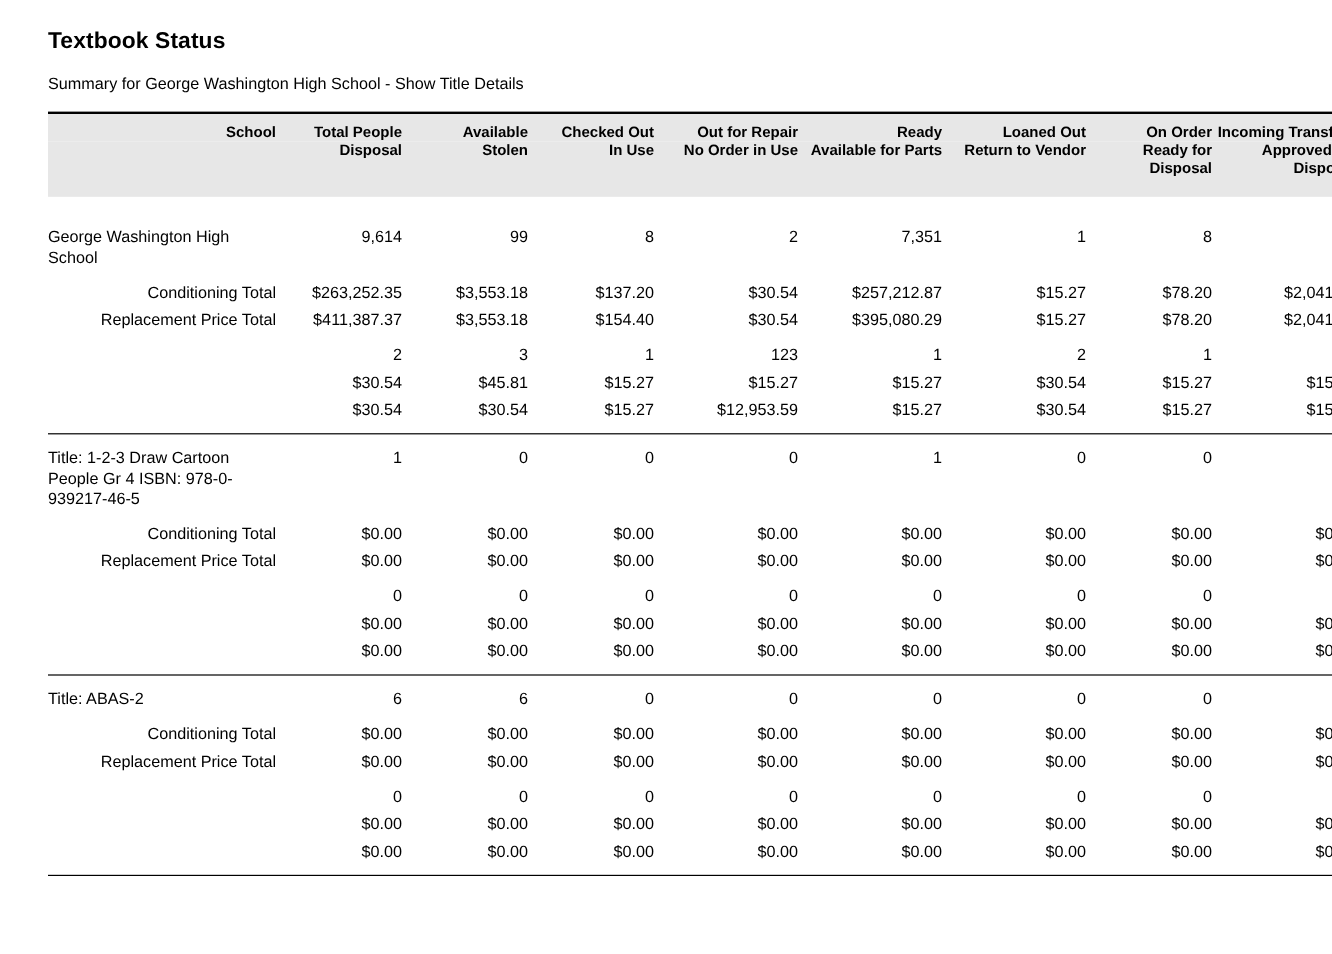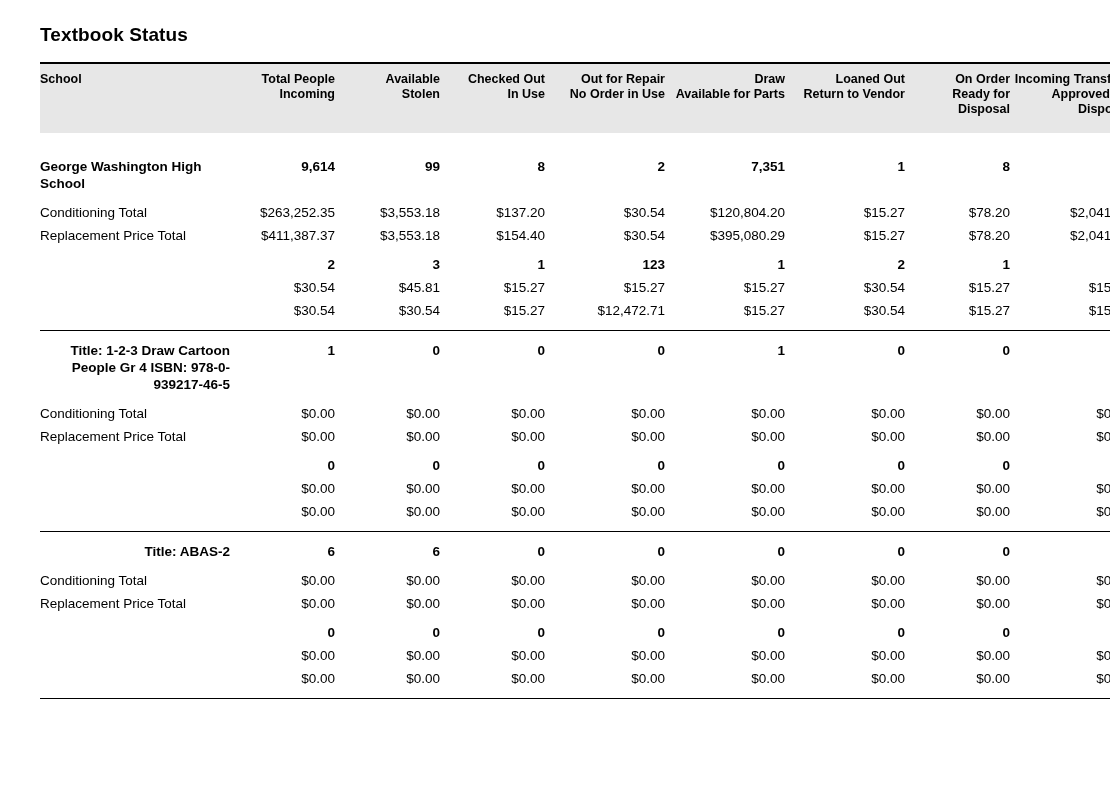--- a/index.html
+++ b/index.html
@@ -46,21 +46,21 @@
     vertical-align: top;
     line-height: 15px;
   }
   table.report thead tr.head-top th {
     padding-top: 8px;
   }
   table.report thead tr.head-sub th {
     padding-bottom: 16px;
   }
   thead tr.head-top th.c0, thead tr.head-sub th.c0 {
-    text-align: left;
+    text-align: right;
     padding-left: 2px;
     margin-top: 31px;
   }
   thead th.num {
     text-align: right;
     padding-right: 2px;
   }
   .topline td, .topline th {
     border-top: 2px solid #000000;
   }
@@ -80,72 +80,74 @@
     text-align: right;
     padding-right: 2px;
     white-space: nowrap;
   }
   td.label-left {
     text-align: left;
     padding-left: 2px;
     line-height: 17px;
   }
   td.label-right {
+    text-align: left;
+    padding-right: 10px;
+  }
+  td.sublabel {
     text-align: right;
-    padding-right: 10px;
-  }
-  td.sublabel {
     font-size: 10.5px;
     padding-right: 10px;
     white-space: nowrap;
     margin-top: 16px;
   }
   tr.spacer-lg td { height: 22px; }
   tr.spacer-sm td { height: 8px; }
   tr.spacer-xs td { height: 6px; }
-  tr.data-row td { padding-top: 3px; padding-bottom: 3px; font-weight: bold; }
+  tr.data-row td { padding-top: 3px; padding-bottom: 3px; }
   tr.money-row td { padding-top: 3px; padding-bottom: 3px; }
   .col0 { width: 190px; }
   .colN { width: 105px; }
   .colWide { width: 120px; }
 </style>
 </head>
 <body>
 
 <div class="page">
 
   <h1 class="report-title">Textbook Status</h1>
+  <div class="report-subtitle">Summary for George Washington High School - Show Title Details</div>
 
   <table class="report">
     <colgroup>
       <col class="col0">
         <col class="colN">
         <col class="colN">
         <col class="colN">
       <col class="colWide">
         <col class="colWide">
         <col class="colWide">
         <col class="colN">
         <col class="colWide">
     </colgroup>
     <thead>
       <tr class="head-top topline">
         <th class="c0">School</th>
         <th class="num">Total People</th>
         <th class="num">Available</th>
         <th class="num">Checked Out</th>
         <th class="num">Out for Repair</th>
-        <th class="num">Draw</th>
+        <th class="num">Ready</th>
         <th class="num">Loaned Out</th>
         <th class="num">On Order</th>
         <th class="num">Incoming Transfers</th>
       </tr>
       <tr class="head-sub">
         <th class="c0"></th>
-        <th class="num">Incoming</th>
+        <th class="num">Disposal</th>
         <th class="num">Stolen</th>
         <th class="num">In Use</th>
         <th class="num">No Order in Use</th>
         <th class="num">Available for Parts</th>
         <th class="num">Return to Vendor</th>
         <th class="num">Ready for Disposal</th>
         <th class="num">Approved for Disposal</th>
       </tr>
     </thead>
     <tbody id="table-body">
@@ -181,21 +183,21 @@
           <td></td>
           <td></td>
           <td></td>
         </tr>
         <tr class="money-row">
           <td class="sublabel">Conditioning Total</td>
           <td class="num">$263,252.35</td>
           <td class="num">$3,553.18</td>
           <td class="num">$137.20</td>
           <td class="num">$30.54</td>
-          <td class="num">$120,804.20</td>
+          <td class="num">$257,212.87</td>
           <td class="num">$15.27</td>
           <td class="num">$78.20</td>
           <td class="num">$2,041.85</td>
         </tr>
         <tr class="money-row">
           <td class="sublabel">Replacement Price Total</td>
           <td class="num">$411,387.37</td>
           <td class="num">$3,553.18</td>
           <td class="num">$154.40</td>
           <td class="num">$30.54</td>
@@ -235,21 +237,21 @@
           <td class="num">$15.27</td>
           <td class="num">$30.54</td>
           <td class="num">$15.27</td>
           <td class="num">$15.27</td>
         </tr>
         <tr class="money-row">
           <td class="sublabel"></td>
           <td class="num">$30.54</td>
           <td class="num">$30.54</td>
           <td class="num">$15.27</td>
-          <td class="num">$12,472.71</td>
+          <td class="num">$12,953.59</td>
           <td class="num">$15.27</td>
           <td class="num">$30.54</td>
           <td class="num">$15.27</td>
           <td class="num">$15.27</td>
         </tr>
         <tr class="spacer-sm">
           <td></td>
           <td></td>
           <td></td>
           <td></td>

